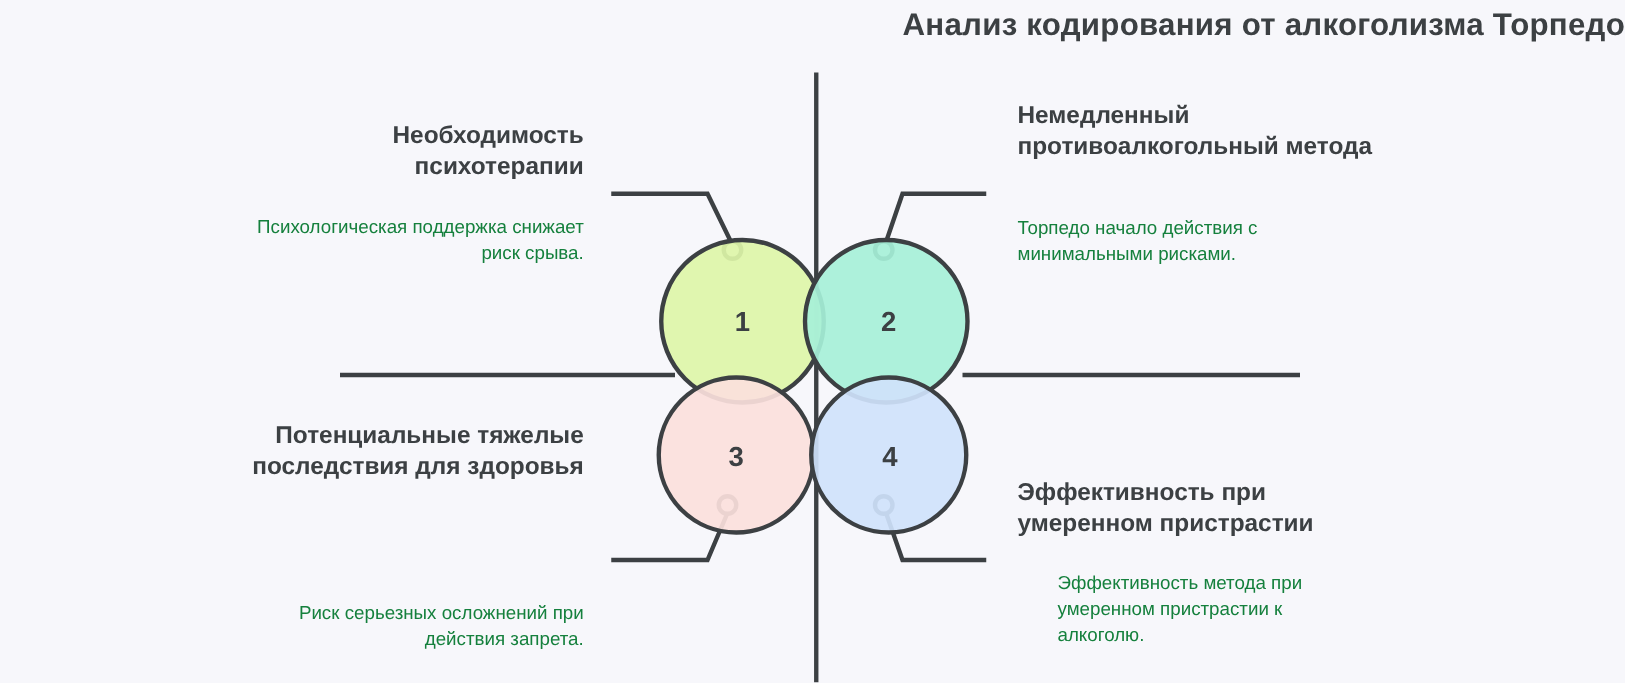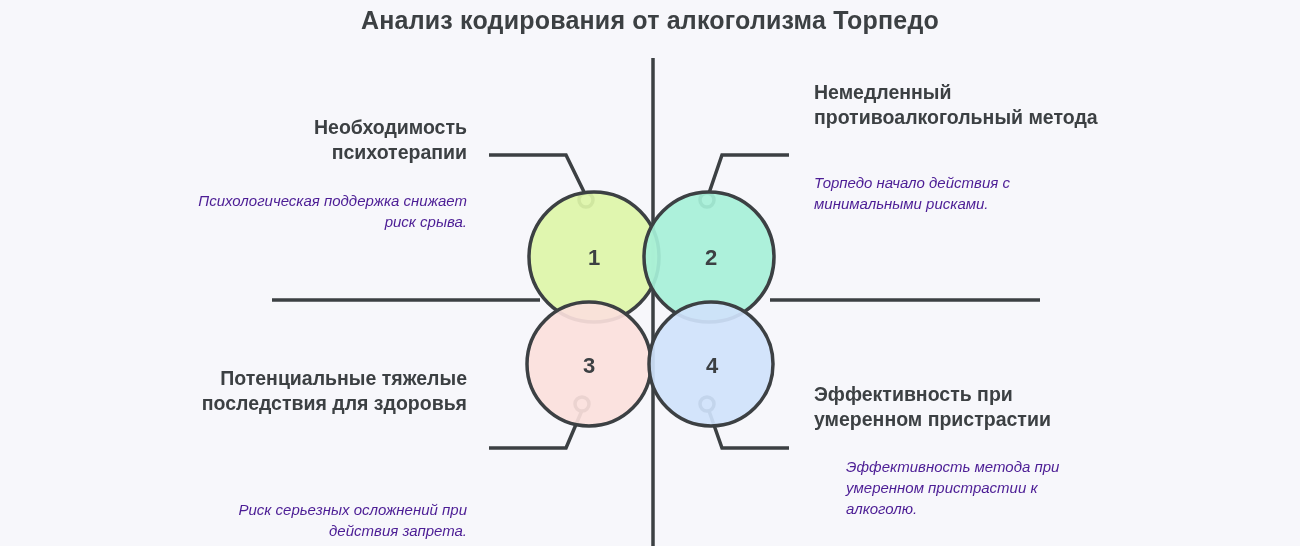--- a/index.html
+++ b/index.html
@@ -13,21 +13,21 @@
     font-family: "Liberation Sans", sans-serif;
     color: #3c4043;
     overflow: hidden;
     position: relative;
   }
   #title {
     position: absolute;
     top: 6px;
     left: 0;
     width: 1300px;
-    text-align: center;
+    text-align: right;
     font-size: 25px;
     font-weight: bold;
     color: #3c4043;
     letter-spacing: 0.2px;
   }
   svg#diagram {
     position: absolute;
     top: 0;
     left: 0;
   }
@@ -35,34 +35,33 @@
     position: absolute;
     font-weight: bold;
     font-size: 19.5px;
     line-height: 25px;
     color: #3c4043;
   }
   .desc {
     position: absolute;
     font-size: 15px;
     line-height: 21px;
-    color: #4c1d95;
-    font-style: italic;
+    color: #15803d;
   }
-  .right { text-align: right; margin-top: 19px; }
+  .right { text-align: right; }
   .left  { text-align: left; }
 
   
   #label-1 { left: 185px; top: 96px;  width: 282px; }
   #desc-1  { left: 185px; top: 171px; width: 282px; }
 
   #label-2 { left: 814px; top: 80px;  width: 300px; }
   #desc-2  { left: 814px; top: 172px; width: 200px; }
 
-  #label-3 { left: 185px; top: 347px; width: 282px; }
+  #label-3 { left: 185px; top: 336px; width: 282px; }
   #desc-3  { left: 185px; top: 480px; width: 282px; }
 
   #label-4 { left: 814px; top: 363px; width: 300px; margin-top: 19px; }
   #desc-4  { left: 846px; top: 456px; width: 220px; }
 
   .circle-num {
     font-family: "Liberation Sans", sans-serif;
     font-size: 22px;
     font-weight: bold;
     fill: #3c4043;

